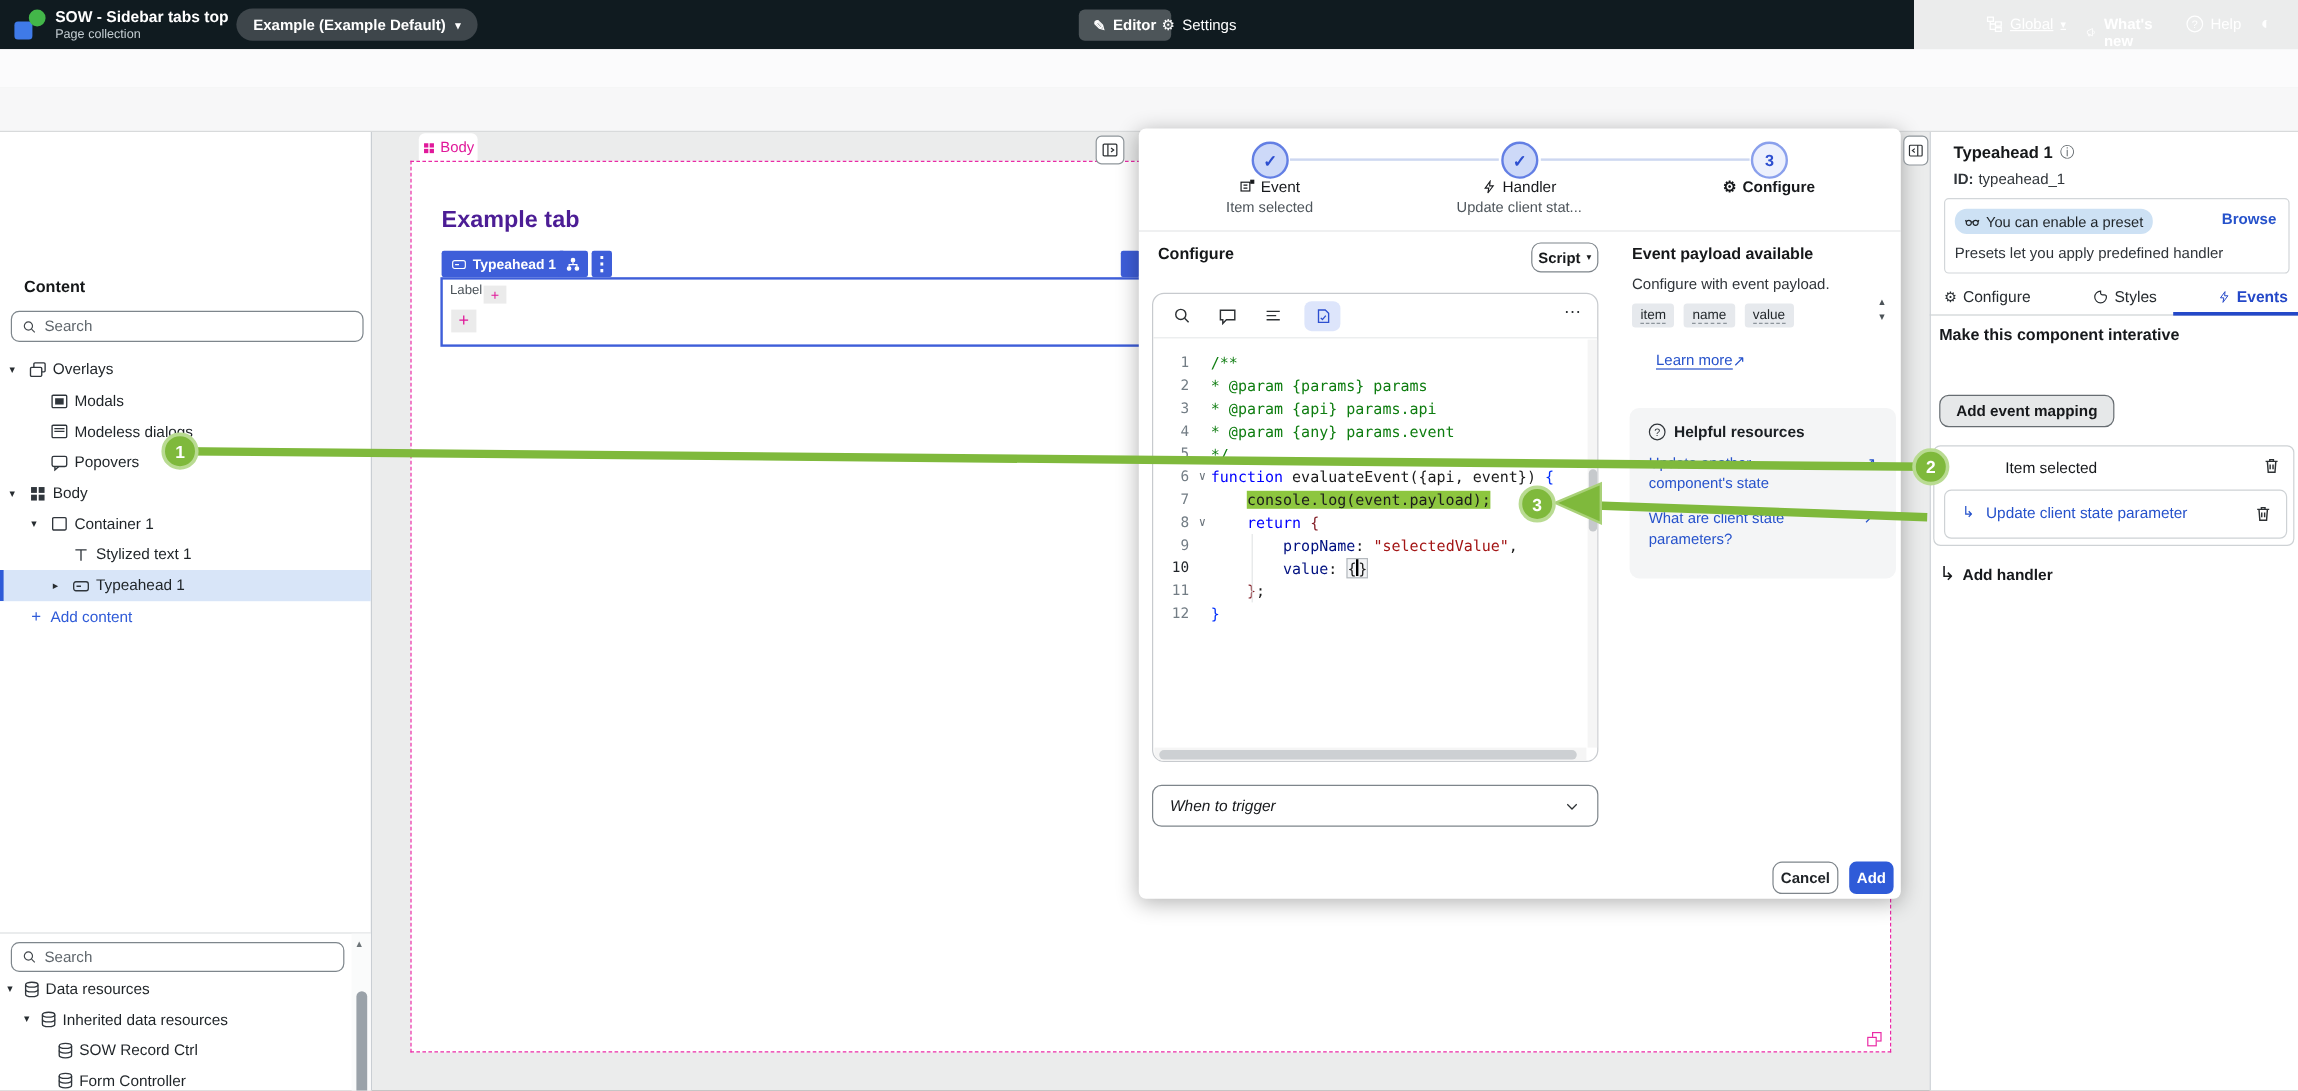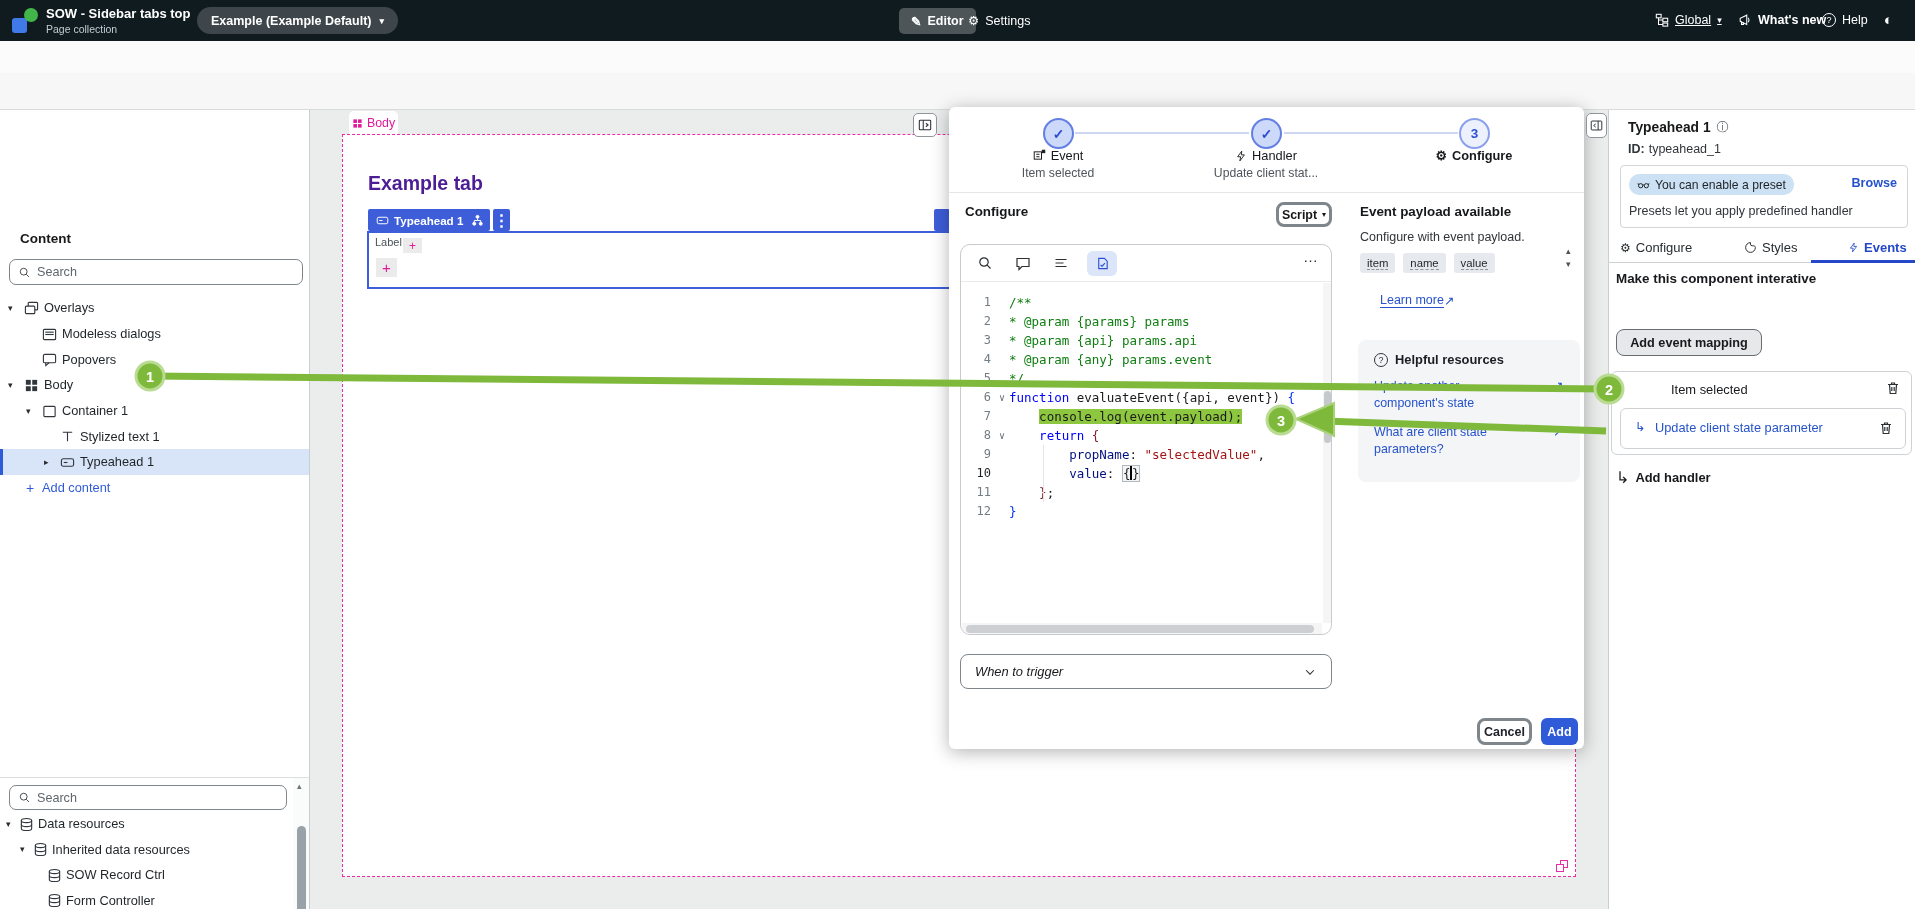--- a/index.html
+++ b/index.html
@@ -5,30 +5,30 @@
   * { margin:0; padding:0; box-sizing:border-box; }
   html,body { background:#888; }
   body { font-family:"Liberation Sans", sans-serif; }
   #app { position:relative; width:1915px; height:909px; background:#ebecec; overflow:hidden; }
   .abs { position:absolute; }
   .row { display:flex; align-items:center; }
   .b { font-weight:bold; }
   svg.ic { display:inline-block; vertical-align:middle; }
   svg.ic * { stroke-width:1.2; }
   
-  .topbar { left:0; top:0; width:1915px; height:41px; background:#101b20; color:#fff; }
+  .topbar { left:0; top:0; width:1595px; height:41px; background:#101b20; color:#fff; }
   .pill-dark { background:#3e464b; border-radius:14px; color:#fff; font-size:12.5px; font-weight:bold; height:27px; display:flex; align-items:center; padding:0 14px; gap:8px; }
   .pill-editor { background:#4d5559; border-radius:5px; color:#fff; font-size:12.5px; font-weight:bold; height:26px; display:flex; align-items:center; padding:0 12px; gap:6px; }
   .tb-link { color:#fff; font-size:12.5px; display:flex; align-items:center; gap:6px; }
   
   .bannerrow { left:0; top:41px; width:1915px; height:32px; background:#fbfbfc; }
   .banner { left:640px; top:45px; width:634px; height:24px; background:#f8f1c2; border-radius:3px; color:#3c3a12; font-size:12.3px; display:flex; align-items:center; justify-content:center; gap:7px; }
   
   .toolbar { left:0; top:73px; width:1915px; height:37px; background:#f7f7f8; border-bottom:1px solid #d8dadb; }
-  .btn { background:#fff; border:3px solid #4d7c0f; border-radius:8px; display:flex; align-items:center; font-size:12.6px; color:#16181a; }
+  .btn { background:#fff; border:1px solid #4d7c0f; border-radius:8px; display:flex; align-items:center; font-size:12.6px; color:#16181a; }
   .btn.dis { border-color:#ced3d6; color:#a0a6ab; }
   
   .lpanel { left:0; top:110px; width:310px; height:799px; background:#fff; border-right:1px solid #c9ced3; }
   .searchbox { border:1px solid #7e868c; border-radius:7px; background:#fff; display:flex; align-items:center; gap:6px; padding:0 8px; color:#5f666c; font-size:12.6px; }
   .trow { display:flex; align-items:center; height:25.7px; font-size:12.8px; color:#1f2428; cursor:default; }
   .trow .caret { width:16px; font-size:9px; color:#272c30; text-align:left; }
   .tree-b .trow { height:25.5px; }
   .tree-b .trow .caret { width:13px; }
   .trow .ticon { width:20px; color:#30363c; }
   .tree-b .trow .ticon { width:19px; }
@@ -186,20 +186,28 @@
           <span class="ticon"><svg class="ic" width="15" height="15" viewBox="0 0 16 16">
               <rect x="4.5" y="1.5" width="10" height="8" rx="1" fill="none" stroke="currentColor"></rect>
               <rect x="1.5" y="5.5" width="10" height="8" rx="1" fill="#fff" stroke="currentColor"></rect>
             </svg></span>
           <span class="tlabel">Overlays</span>
         </div>
         <div class="trow" style="padding-left:26px">
           <span class="caret"></span>
           <span class="ticon"><svg class="ic" width="15" height="15" viewBox="0 0 16 16">
               <rect x="1.5" y="2.5" width="13" height="11" rx="1" fill="none" stroke="currentColor"></rect>
+              <rect x="4.2" y="5.2" width="7.6" height="5.6" fill="currentColor"></rect>
+            </svg></span>
+          <span class="tlabel">Modals</span>
+        </div>
+        <div class="trow" style="padding-left:26px">
+          <span class="caret"></span>
+          <span class="ticon"><svg class="ic" width="15" height="15" viewBox="0 0 16 16">
+              <rect x="1.5" y="2.5" width="13" height="11" rx="1" fill="none" stroke="currentColor"></rect>
               <line x1="3.5" y1="5.5" x2="12.5" y2="5.5" stroke="currentColor"></line>
               <line x1="3.5" y1="8" x2="12.5" y2="8" stroke="currentColor"></line>
             </svg></span>
           <span class="tlabel">Modeless dialogs</span>
         </div>
         <div class="trow" style="padding-left:26px">
           <span class="caret"></span>
           <span class="ticon"><svg class="ic" width="15" height="15" viewBox="0 0 16 16">
               <rect x="1.5" y="2.5" width="13" height="9" rx="1.5" fill="none" stroke="currentColor"></rect>
               <path d="M4 11.5 L4 14.5 L7.5 11.5" fill="none" stroke="currentColor"></path>

